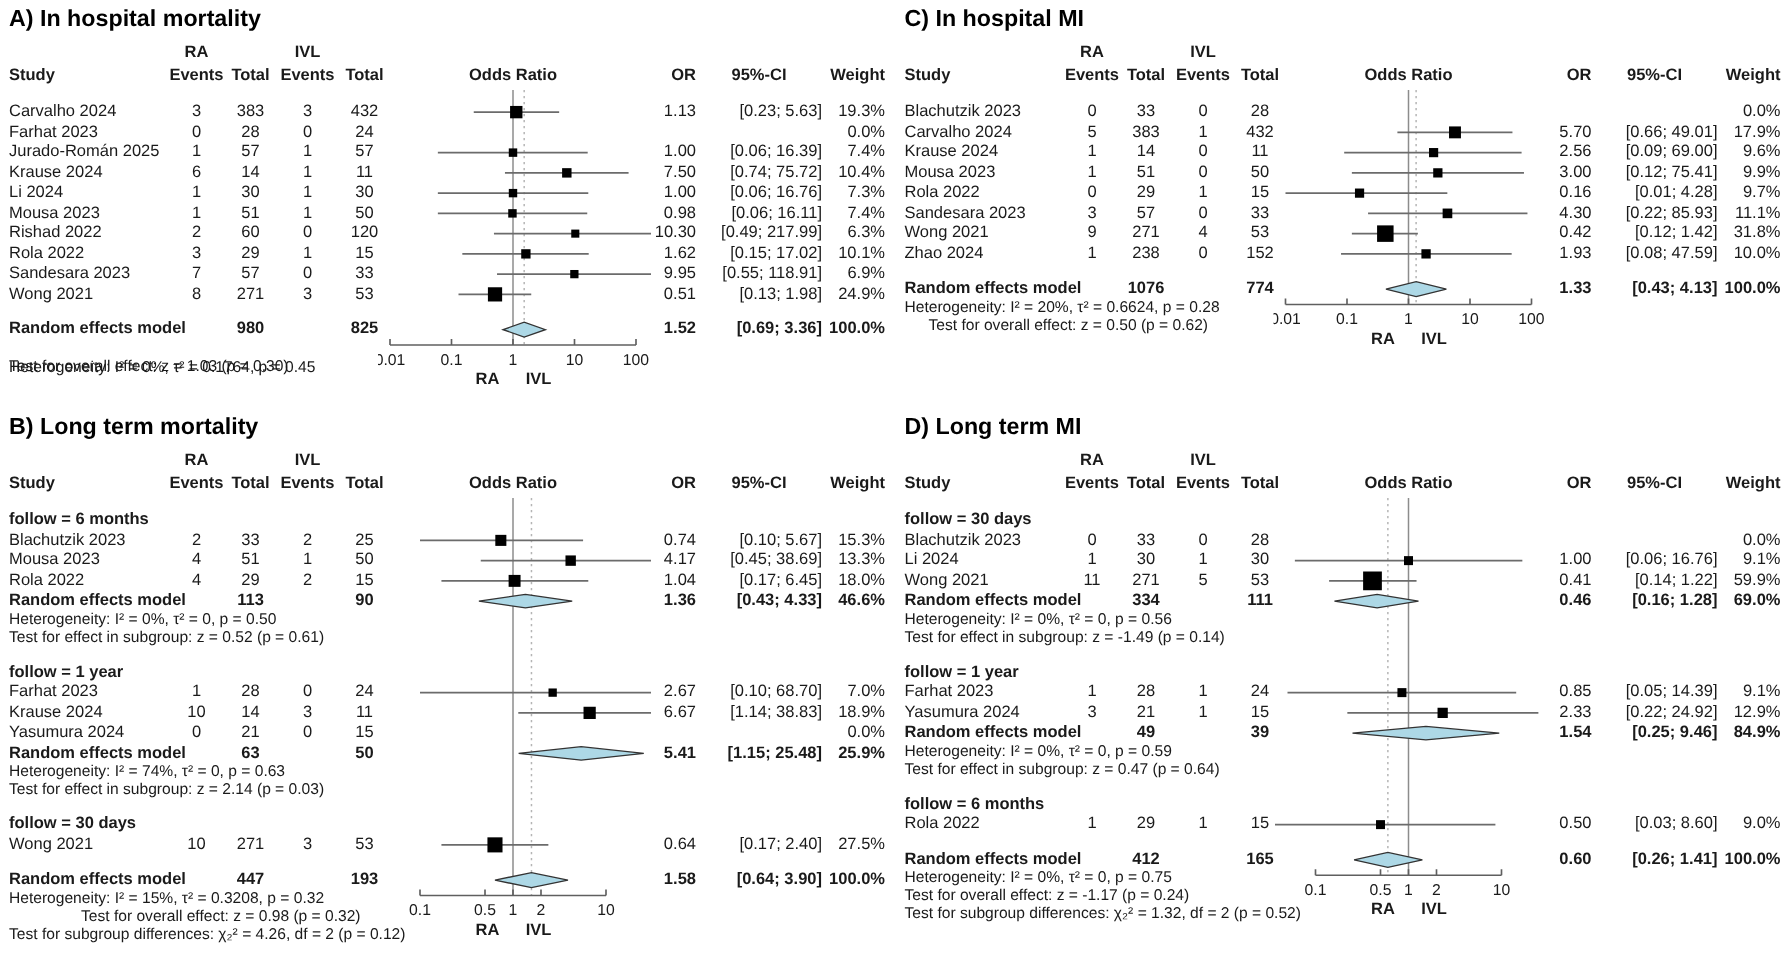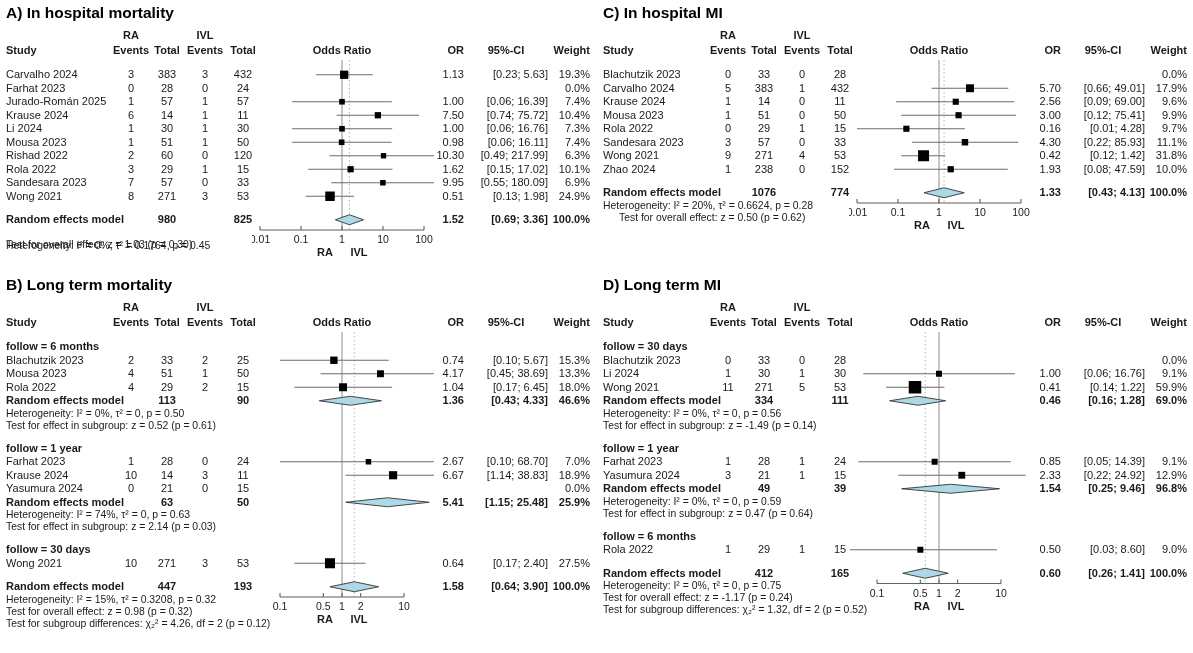--- a/index.html
+++ b/index.html
@@ -140,21 +140,21 @@
           <div class="cr">10.1%</div>
         </div>
         <div class="frow" style="height: 13.5px; line-height: 13.5px;">
           <div class="cl">Sandesara 2023</div>
           <div class="cc">7</div>
           <div class="cc">57</div>
           <div class="cc">0</div>
           <div class="cc">33</div>
           <div></div>
           <div class="cr">9.95</div>
-          <div class="cr">[0.55; 180.09]</div>
+          <div class="cr">[0.55; 118.91]</div>
           <div class="cr">6.9%</div>
         </div>
         <div class="frow" style="height: 13.5px; line-height: 13.5px;">
           <div class="cl">Wong 2021</div>
           <div class="cc">8</div>
           <div class="cc">271</div>
           <div class="cc">3</div>
           <div class="cc">53</div>
           <div></div>
           <div class="cr">0.51</div>
@@ -524,21 +524,21 @@
           <div class="cl b" style="grid-column: 1 / 3;">Random effects model</div>
           <div class="cc b" style="grid-column: 3;">447</div>
           <div class="cc b" style="grid-column: 5;">193</div>
           <div class="cr b" style="grid-column: 7;">1.58</div>
           <div class="cr b" style="grid-column: 8;">[0.64; 3.90]</div>
           <div class="cr b" style="grid-column: 9;">100.0%</div>
         </div>
         <div class="frow" style="height: 12px; line-height: 12px;">
           <div class="cl fn" style="grid-column: 1 / 10;">Heterogeneity: I² = 15%, τ² = 0.3208, p = 0.32</div>
         </div>
-        <div class="frow" style="height: 12px; line-height: 12px;">
+        <div class="frow" style="height: 12px; line-height: 12px; margin-left: 48px;">
           <div class="cl fn" style="grid-column: 1 / 10;">Test for overall effect: z = 0.98 (p = 0.32)</div>
         </div>
         <div class="frow" style="height: 12px; line-height: 12px;">
           <div class="cl fn" style="grid-column: 1 / 10;">Test for subgroup differences: χ₂² = 4.26, df = 2 (p = 0.12)</div>
         </div>
         <svg width="188" height="362.5" viewBox="0 0 188 362.5" class="svgplot" style="left: 246px;">
           <line x1="102.3167393911742" x2="102.3167393911742" y1="31" y2="296" stroke="#b5b5b5" stroke-width="1" stroke-dasharray="1.5,2.5"></line>
           <line x1="90" x2="90" y1="31" y2="296" stroke="#8c8c8c" stroke-width="1"></line>
           <line x1="28" x2="136.7221496513602" y1="59.25" y2="59.25" stroke="#6b6b6b" stroke-width="1.1"></line>
           <rect x="78.20936662332053" y="55.567" width="7.366" height="7.366" fill="#000000"></rect>
@@ -672,21 +672,21 @@
           <div class="cr">2.33</div>
           <div class="cr">[0.22; 24.92]</div>
           <div class="cr">12.9%</div>
         </div>
         <div class="frow" style="height: 13.5px; line-height: 13.5px;">
           <div class="cl b" style="grid-column: 1 / 3;">Random effects model</div>
           <div class="cc b" style="grid-column: 3;">49</div>
           <div class="cc b" style="grid-column: 5;">39</div>
           <div class="cr b" style="grid-column: 7;">1.54</div>
           <div class="cr b" style="grid-column: 8;">[0.25; 9.46]</div>
-          <div class="cr b" style="grid-column: 9;">96.8%</div>
+          <div class="cr b" style="grid-column: 9;">84.9%</div>
         </div>
         <div class="frow" style="height: 12px; line-height: 12px;">
           <div class="cl fn" style="grid-column: 1 / 10;">Heterogeneity: I² = 0%, τ² = 0, p = 0.59</div>
         </div>
         <div class="frow" style="height: 12px; line-height: 12px;">
           <div class="cl fn" style="grid-column: 1 / 10;">Test for effect in subgroup: z = 0.47 (p = 0.64)</div>
         </div>
         <div class="frow" style="height: 10px; line-height: 10px;"></div>
         <div class="frow" style="height: 13.5px; line-height: 13.5px;">
           <div class="cl b" style="grid-column: 1 / 6;">follow = 6 months</div>

